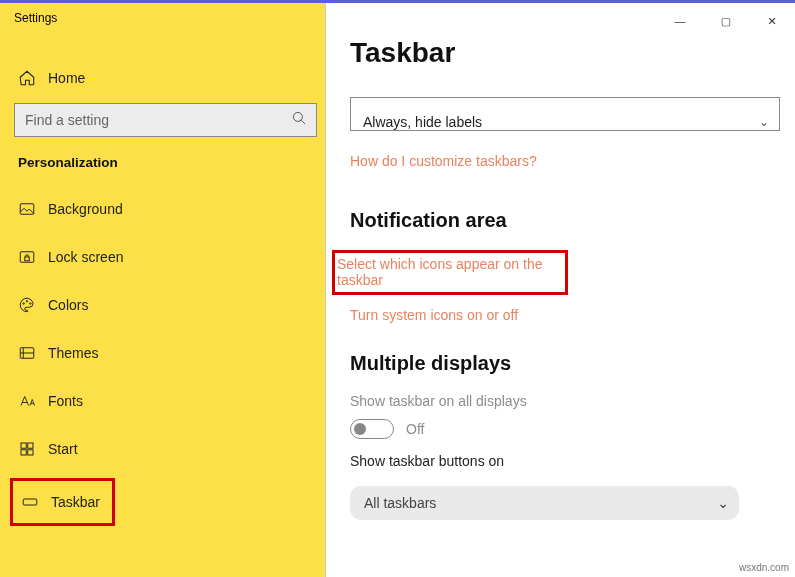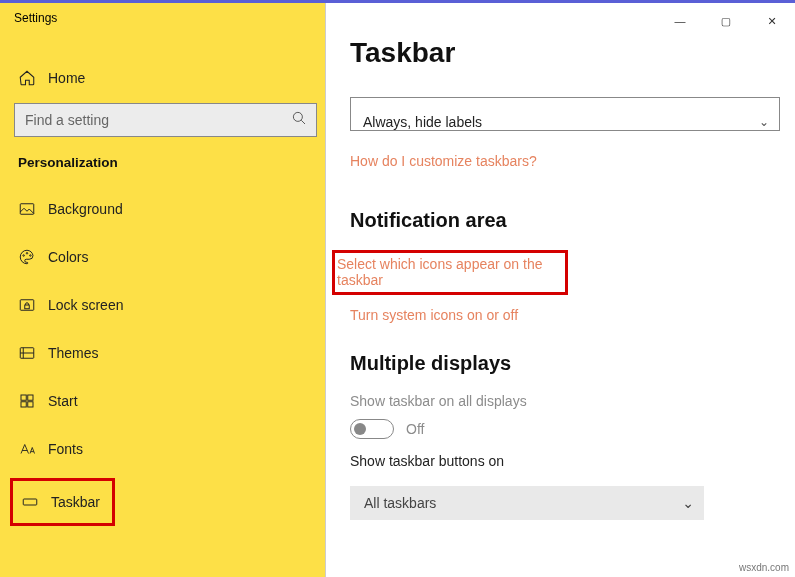--- a/index.html
+++ b/index.html
@@ -27,21 +27,21 @@
 .dropdown { margin-left: 24px; height: 34px; border: 1px solid #888; width: 430px; display: flex; align-items: center; padding: 16px 10px 0 12px; font-size: 14px; color: #222; justify-content: space-between; }
 .dropdown .chev { color: #555; font-size: 12px; }
 .link { color: #e6835f; font-size: 14px; padding-left: 24px; display: inline-block; }
 .link.spaced { margin-top: 22px; margin-bottom: 22px; }
 .subheading { font-size: 20px; font-weight: 600; padding-left: 24px; color: #111; margin-top: 18px; margin-bottom: 18px; }
 .text-muted { color: #8c8c8c; font-size: 14px; padding-left: 24px; }
 .toggle-row { display: flex; align-items: center; gap: 12px; padding-left: 24px; margin-top: 10px; margin-bottom: 14px; }
 .toggle { width: 44px; height: 20px; border: 1px solid #888; border-radius: 10px; position: relative; }
 .toggle .knob { position: absolute; left: 3px; top: 3px; width: 12px; height: 12px; border-radius: 50%; background: #888; }
 .content-label { font-size: 14px; padding-left: 24px; color: #222; margin-bottom: 17px; }
-.dropdown2 { margin-left: 24px; height: 34px; background: #e9e9e9; width: 354px; display: flex; align-items: center; padding: 0 10px 0 14px; font-size: 14px; color: #444; justify-content: space-between; }
+.dropdown2 { margin-left: 24px; height: 34px; background: #e9e9e9; width: 389px; display: flex; align-items: center; padding: 0 10px 0 14px; font-size: 14px; color: #444; justify-content: space-between; border-radius: 11px; }
 .highlight-box { border: 3px solid #d40000; padding: 3px 2px; margin: 0 0 6px 6px; width: 236px; }
 .highlight-box .link { padding-left: 0; }
 .watermark { position: absolute; right: 6px; bottom: 4px; font-size: 10px; color: #777; }
 .taskbar-highlight { border: 3px solid #d40000; margin: 2px 210px 0 10px; }
 .taskbar-highlight .nav-item { margin-bottom: 0; padding-left: 8px; }
 svg { width: 18px; height: 18px; }
 </style>
 </head>
 <body>
 
@@ -82,66 +82,66 @@
           <svg viewBox="0 0 24 24" fill="none" stroke="currentColor" stroke-width="1.3">
               <rect x="3" y="5" width="18" height="14" rx="1"></rect>
               <path d="M3 16l5-5 4 4 3-3 6 6"></path>
             </svg>
         </span>
         <span>Background</span>
       </div>
       <div class="nav-item">
         <span class="icon">
           <svg viewBox="0 0 24 24" fill="none" stroke="currentColor" stroke-width="1.3">
+              <rect x="3" y="5" width="18" height="14" rx="1"></rect>
+              <rect x="9" y="12" width="6" height="5"></rect>
+              <path d="M10 12v-1a2 2 0 0 1 4 0v1"></path>
+            </svg>
+        </span>
+        <span>Lock screen</span>
+      </div>
+      <div class="nav-item">
+        <span class="icon">
+          <svg viewBox="0 0 24 24" fill="none" stroke="currentColor" stroke-width="1.3">
               <path d="M12 3a9 9 0 1 0 0 18c1.5 0 1.5-2 0-2h-1a2 2 0 0 1 0-4h4a5 5 0 0 0 5-5 9 9 0 0 0-8-7z"></path>
               <circle cx="7.5" cy="10" r="1"></circle>
               <circle cx="12" cy="7" r="1"></circle>
               <circle cx="16.5" cy="10" r="1"></circle>
             </svg>
         </span>
         <span>Colors</span>
       </div>
       <div class="nav-item">
         <span class="icon">
           <svg viewBox="0 0 24 24" fill="none" stroke="currentColor" stroke-width="1.3">
               <rect x="3" y="5" width="18" height="14" rx="1"></rect>
-              <rect x="9" y="12" width="6" height="5"></rect>
-              <path d="M10 12v-1a2 2 0 0 1 4 0v1"></path>
-            </svg>
-        </span>
-        <span>Lock screen</span>
-      </div>
-      <div class="nav-item">
-        <span class="icon">
-          <svg viewBox="0 0 24 24" fill="none" stroke="currentColor" stroke-width="1.3">
-              <rect x="3" y="5" width="18" height="14" rx="1"></rect>
               <path d="M7 5v14M3 12h18"></path>
             </svg>
         </span>
         <span>Themes</span>
+      </div>
+      <div class="nav-item">
+        <span class="icon">
+          <svg viewBox="0 0 24 24" fill="none" stroke="currentColor" stroke-width="1.2">
+              <path d="M4 18 9 6l5 12M5.5 14h7"></path>
+              <path d="M16 18 19 10l3 8M17 15.5h4"></path>
+            </svg>
+        </span>
+        <span>Fonts</span>
       </div>
       <div class="nav-item">
         <span class="icon">
           <svg viewBox="0 0 24 24" fill="none" stroke="currentColor" stroke-width="1.3">
               <rect x="4" y="4" width="7" height="7"></rect>
               <rect x="13" y="4" width="7" height="7"></rect>
               <rect x="4" y="13" width="7" height="7"></rect>
               <rect x="13" y="13" width="7" height="7"></rect>
             </svg>
         </span>
         <span>Start</span>
-      </div>
-      <div class="nav-item">
-        <span class="icon">
-          <svg viewBox="0 0 24 24" fill="none" stroke="currentColor" stroke-width="1.2">
-              <path d="M4 18 9 6l5 12M5.5 14h7"></path>
-              <path d="M16 18 19 10l3 8M17 15.5h4"></path>
-            </svg>
-        </span>
-        <span>Fonts</span>
       </div>
       <div class="taskbar-highlight">
         <div class="nav-item">
           <span class="icon">
             <svg viewBox="0 0 24 24" fill="none" stroke="currentColor" stroke-width="1.3">
                 <rect x="3" y="8" width="18" height="8" rx="1"></rect>
               </svg>
           </span>
           <span>Taskbar</span>
         </div>

